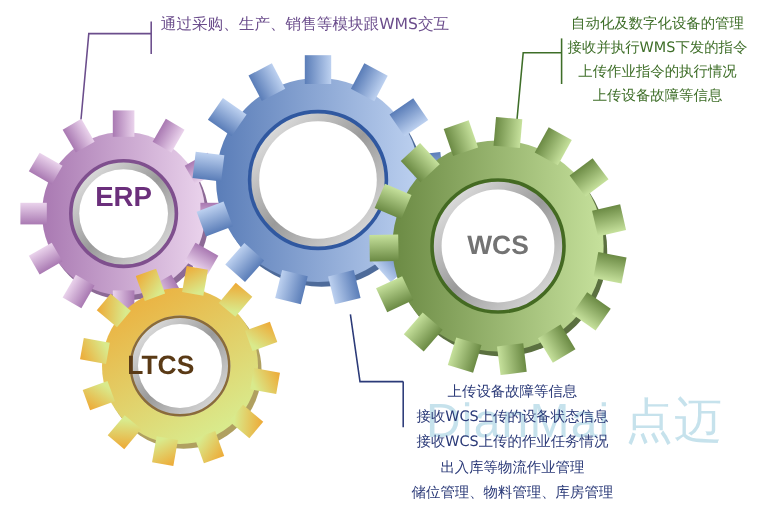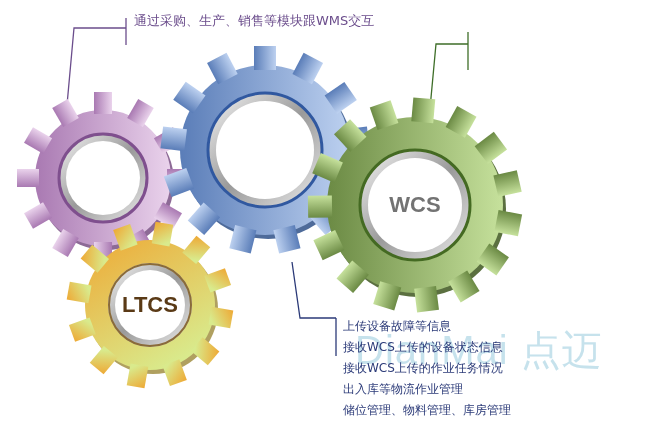--- a/index.html
+++ b/index.html
@@ -2,21 +2,21 @@
 <html><head>
 <meta charset="utf-8">
 <style>
   html, body { margin: 0; padding: 0; background: #ffffff; }
   body { width: 649px; height: 422px; position: relative; overflow: hidden;
          font-family: "DejaVu Sans", sans-serif; }
   .stage { position: absolute; left: 0; top: 0; width: 649px; height: 422px; }
   svg.gears { position: absolute; left: 0; top: 0; }
   .gear-label { position: absolute; font-family: "Liberation Sans", sans-serif;
                 font-weight: bold; text-align: center; line-height: 1.05; }
-  .note { position: absolute; font-size: 12px; line-height: 20px; white-space: nowrap; }
+  .note { position: absolute; font-size: 12px; line-height: 20px; white-space: nowrap; text-align: center; }
   .note div { height: 20px; }
   .watermark { position: absolute; font-family: Liberation Sans, sans-serif;
                font-size: 40px; color: #a9d3e3; opacity: 0.65; letter-spacing: 1px;
                white-space: nowrap; }
 </style>
 </head>
 <body>
 
 <div class="stage">
   <svg class="gears" width="649" height="422" viewBox="0 0 649 422">
@@ -149,28 +149,35 @@
           <rect x="-11" y="-107" width="22" height="24" transform="rotate(341)"></rect>
         </g>
         <circle r="56" fill="url(#ring)"></circle>
         <circle r="55" fill="none" stroke="#446a22" stroke-width="3"></circle>
         <circle r="47" fill="#ffffff"></circle>
       </g>
     </g>
   </svg>
 
   <div class="gear-label" style="left:58px; top:152px; width:90px; font-size:23px; color:#6b2f7c;">
+    <div>ERP</div>
   </div>
   <div class="gear-label" style="left:375px; top:193px; width:80px; font-size:22px; color:#737373;">WCS</div>
-  <div class="gear-label" style="left:110px; top:293px; width:80px; font-size:22px; color:#5a3a16;">LTCS</div>
+  <div class="gear-label" style="left:94px; top:293px; width:80px; font-size:22px; color:#5a3a16;">LTCS</div>
 
   <div class="note" style="left:134px; top:11px; color:#6b4d8c; font-size:13px;">
     <div>通过采购、生产、销售等模块跟WMS交互</div>
   </div>
 
+  <div class="note" style="left:473px; top:9px; color:#3e6e28; line-height:20px;">
+    <div>自动化及数字化设备的管理</div>
+    <div>接收并执行WMS下发的指令</div>
+    <div>上传作业指令的执行情况</div>
+    <div>上传设备故障等信息</div>
+  </div>
 
   <div class="watermark" style="left:355px; top:323px;">DianMai 点迈</div>
 
   <div class="note" style="left:343px; top:316px; color:#2b3a78; line-height:21px;">
     <div style="height:21px">上传设备故障等信息</div>
     <div style="height:21px">接收WCS上传的设备状态信息</div>
     <div style="height:21px">接收WCS上传的作业任务情况</div>
     <div style="height:21px">出入库等物流作业管理</div>
     <div style="height:21px">储位管理、物料管理、库房管理</div>
   </div>

